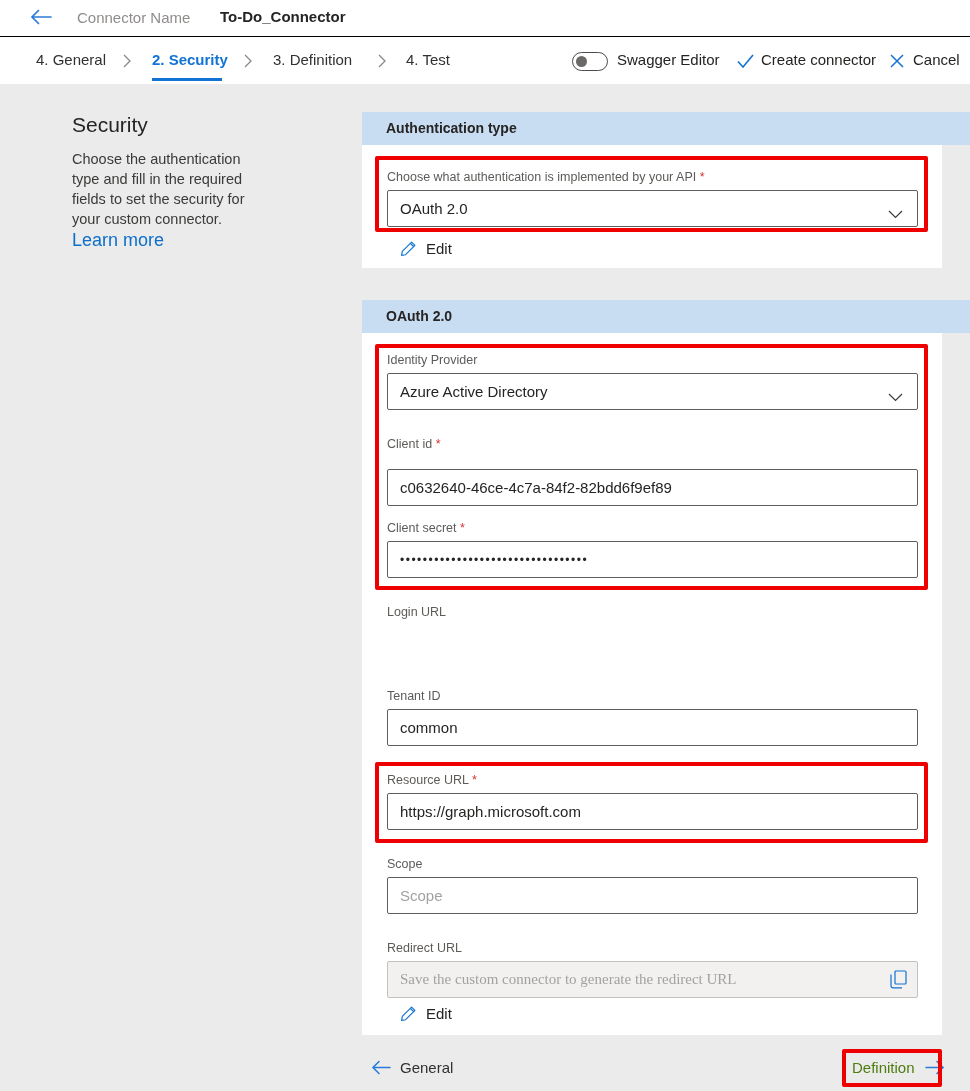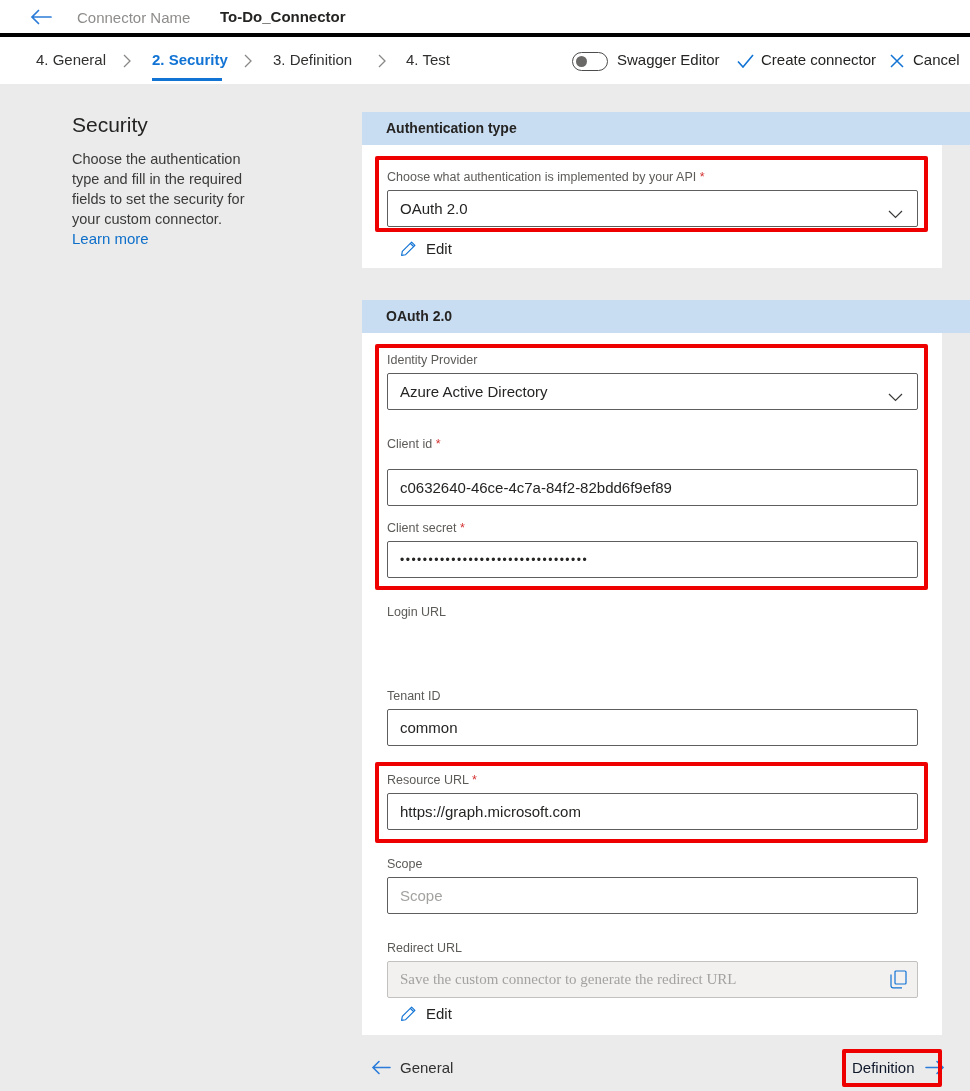--- a/index.html
+++ b/index.html
@@ -1,40 +1,40 @@
 <!DOCTYPE html>
 <html><head>
 <meta charset="utf-8">
 <style>
   * { margin:0; padding:0; box-sizing:border-box; }
   html,body { width:970px; height:1091px; }
   body { font-family:"Liberation Sans", sans-serif; background:#fff; color:#252423; }
   #page { position:relative; width:970px; height:1091px; overflow:hidden; background:#ebebeb; }
 
   
-  .titlebar { position:absolute; left:0; top:0; width:970px; height:37px; background:#fff; border-bottom:4px solid #000000; z-index:3; }
+  .titlebar { position:absolute; left:0; top:0; width:970px; height:37px; background:#fff; border-bottom:1px solid #000000; z-index:3; }
   .back-btn { position:absolute; left:30px; top:9px; width:24px; height:18px; cursor:pointer; }
   .breadcrumb-label { position:absolute; left:77px; top:9px; font-size:15px; color:#8f8d8b; }
   .page-title { position:absolute; left:220px; top:8px; font-size:15px; font-weight:700; color:#252423; }
 
   
   .tabbar { position:absolute; left:0; top:37px; width:970px; height:47px; background:#fff; z-index:3; }
   .tab { position:absolute; top:14px; font-size:15px; color:#323130; cursor:pointer; }
   .tab.active { color:#1173d4; font-weight:700; }
   .tab-underline { position:absolute; top:41px; height:3px; background:#1173d4; }
   .tab-chevron { position:absolute; top:17px; }
   .toolbar-item { position:absolute; top:14px; font-size:15px; color:#252423; cursor:pointer; }
   .toolbar-icon { position:absolute; top:17px; cursor:pointer; }
   .toggle { position:absolute; left:572px; top:52px; width:36px; height:19px; border:1px solid #4d4c4b; border-radius:10px; background:#fff; cursor:pointer; z-index:4; }
   .toggle .knob { position:absolute; left:3px; top:3px; width:11px; height:11px; border-radius:50%; background:#6b6968; }
 
   
   .side-title { position:absolute; left:72px; top:113px; font-size:21px; color:#252423; }
   .side-desc { position:absolute; left:72px; top:149px; width:196px; font-size:14.5px; line-height:20px; color:#3b3a39; }
-  .side-link { position:absolute; left:72px; top:230px; font-size:15px; color:#0e6fca; cursor:pointer; }
+  .side-link { position:absolute; left:72px; top:230px; font-size:18px; color:#0e6fca; cursor:pointer; }
 
   
   .card { position:absolute; left:362px; width:580px; background:#fff; }
   .card-header { position:absolute; left:0; top:0; width:647px; height:33px; background:#c9ddf2; }
   .card-header span { position:absolute; left:24px; top:8px; font-size:14px; font-weight:700; color:#252423; }
   .field-label { position:absolute; left:25px; font-size:12.5px; color:#5d5b58; white-space:nowrap; }
   .req { color:#d43131; }
   .text-input, .dropdown { position:absolute; left:25px; width:531px; height:37px; border:1px solid #5f5e5d; border-radius:2px; background:#fff; font-family:"Liberation Sans",sans-serif; font-size:15px; color:#252423; padding:0 34px 0 12px; }
   .text-input { outline:none; }
   .dropdown { display:flex; align-items:center; cursor:pointer; }
@@ -45,21 +45,21 @@
   .edit-row { position:absolute; display:flex; align-items:center; gap:8px; cursor:pointer; }
   .edit-row span { font-size:15px; color:#252423; }
 
   
   .annotation { position:absolute; border:4px solid #ee0000; border-radius:2px; z-index:6; pointer-events:none; }
 
   
   .footer-back { position:absolute; left:371px; top:1059px; display:flex; align-items:center; gap:9px; cursor:pointer; z-index:2; }
   .footer-back span { font-size:15px; color:#323130; }
   .footer-next { position:absolute; left:852px; top:1059px; display:flex; align-items:center; gap:10px; cursor:pointer; z-index:2; }
-  .footer-next span { font-size:15px; color:#0f172a; }
+  .footer-next span { font-size:15px; color:#4d7c0f; }
 </style>
 </head>
 <body>
 
 <div id="page">
 
   <div class="titlebar">
     <div class="back-btn">
       <svg width="22" height="16" viewBox="0 0 22 16">
           <path d="M21 8H2 M8.5 1.5L2 8l6.5 6.5" stroke="#2b7cd9" stroke-width="1.7" fill="none" stroke-linecap="round"></path>

